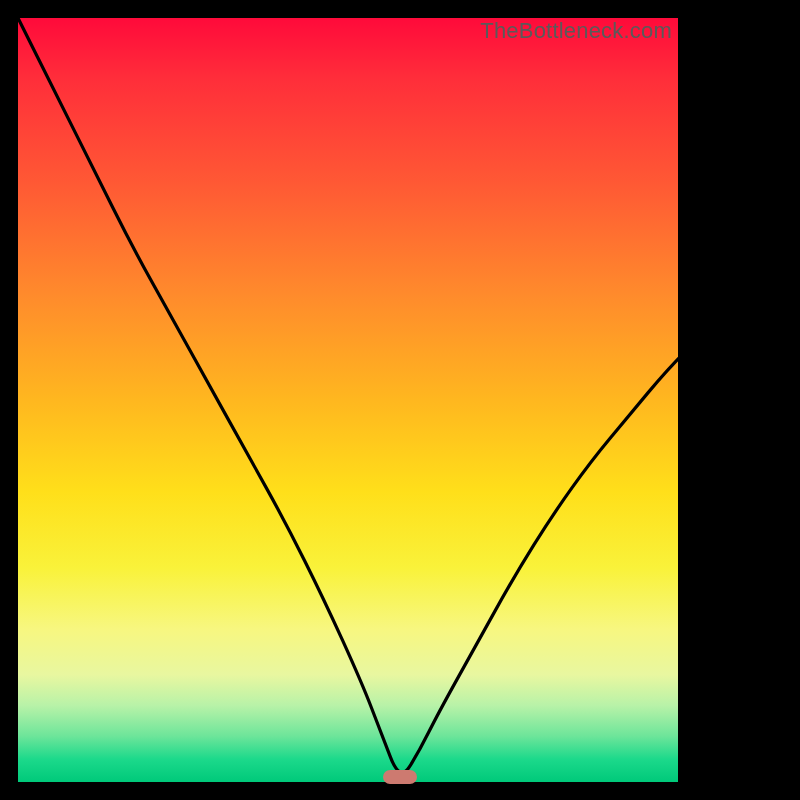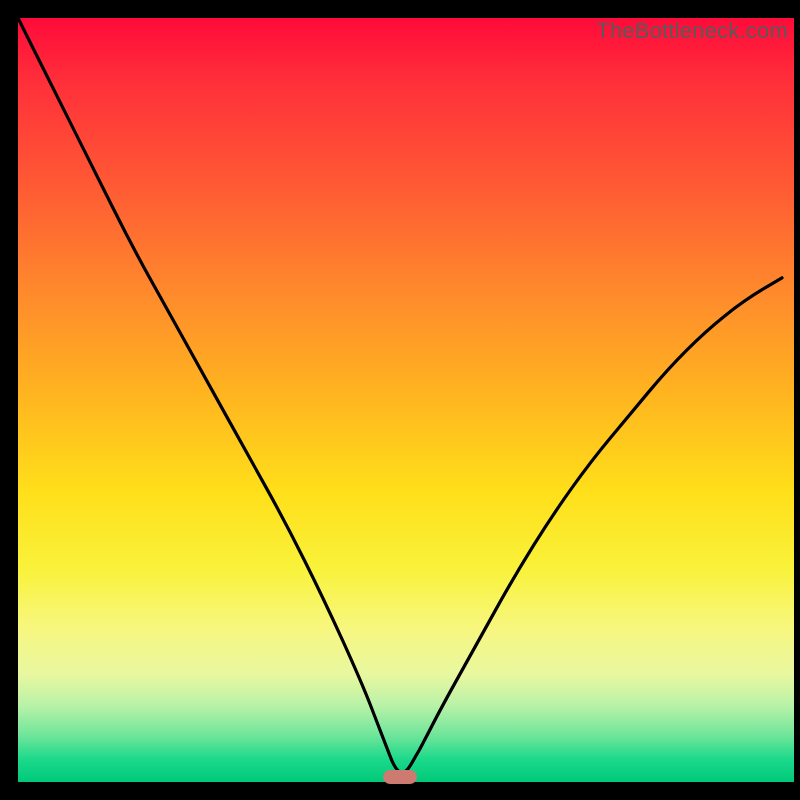--- a/index.html
+++ b/index.html
@@ -14,21 +14,21 @@
   .frame {
     position: relative;
     width: 800px;
     height: 800px;
     background: #000;
   }
   .plot-area {
     position: absolute;
     left: 18px;
     top: 18px;
-    width: 776px;
+    width: 660px;
     height: 764px;
     
     background: linear-gradient(
       to bottom,
       #ff0a3a 0%,
       #ff2e3a 8%,
       #ff5a34 22%,
       #ff8a2c 36%,
       #ffb71f 50%,
       #ffdf1a 62%,

